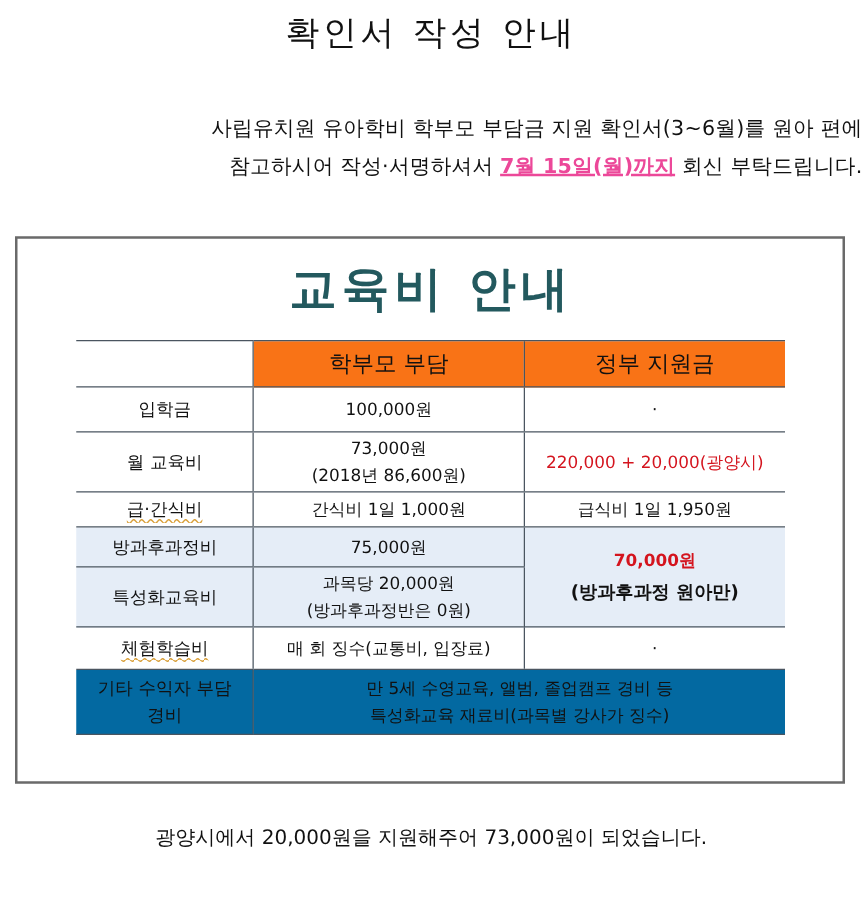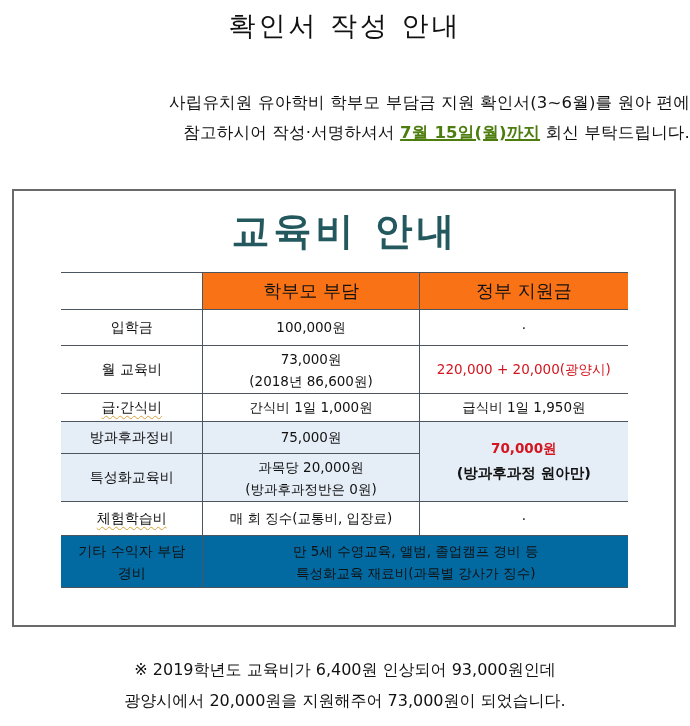--- a/index.html
+++ b/index.html
@@ -2,21 +2,21 @@
 <html><head>
   <meta charset="utf-8">
   <style>
     html, body { margin: 0; padding: 0; background: #ffffff; }
     body { width: 690px; height: 726px; position: relative; overflow: hidden;
       font-family: "DejaVu Sans", "Liberation Sans", sans-serif; color: #111; }
     .title { position: absolute; top: 8px; left: 0; width: 690px; text-align: center;
       font-size: 27px; letter-spacing: 3px; font-weight: normal; }
     .intro { position: absolute; top: 88px; left: 0; width: 690px; text-align: right;
       font-size: 16.5px; line-height: 30px; letter-spacing: 0.2px; }
-    .deadline { color: #4d7c0f; font-weight: bold; text-decoration: underline; text-decoration-thickness: 2px; }
+    .deadline { color: #ec4899; font-weight: bold; text-decoration: underline; text-decoration-thickness: 2px; }
     .frame { position: absolute; left: 12px; top: 189px; width: 664px; height: 438px;
       border: 2px solid #6a6a6a; box-sizing: border-box; }
     .box-title { position: absolute; top: 206px; left: 0; width: 690px; text-align: center;
       font-size: 38px; font-weight: bold; color: #23595e; letter-spacing: 4px; }
     table.fees { position: absolute; left: 61px; top: 272px; width: 567px; border-collapse: collapse;
       font-size: 13.5px; }
     table.fees td, table.fees th { border-top: 1.5px solid #4a5560; border-bottom: 1.5px solid #4a5560;
       text-align: center; padding: 0; font-weight: normal; }
     table.fees .vl { border-left: 1.5px solid #4a5560; }
     .c1 { width: 142px; }
@@ -104,15 +104,14 @@
     </td>
     <td class="vl pink line2" colspan="2">
       <div>만 5세 수영교육, 앨범, 졸업캠프 경비 등</div>
       <div>특성화교육 재료비(과목별 강사가 징수)</div>
     </td>
   </tr>
 </tbody>
   </table>
 
 <div class="note">
-  <div>※ 2019학년도 교육비가 6,400원 인상되어 93,000원인데</div>
   <div>광양시에서 20,000원을 지원해주어 73,000원이 되었습니다.</div>
 </div>
 
 </body></html>

